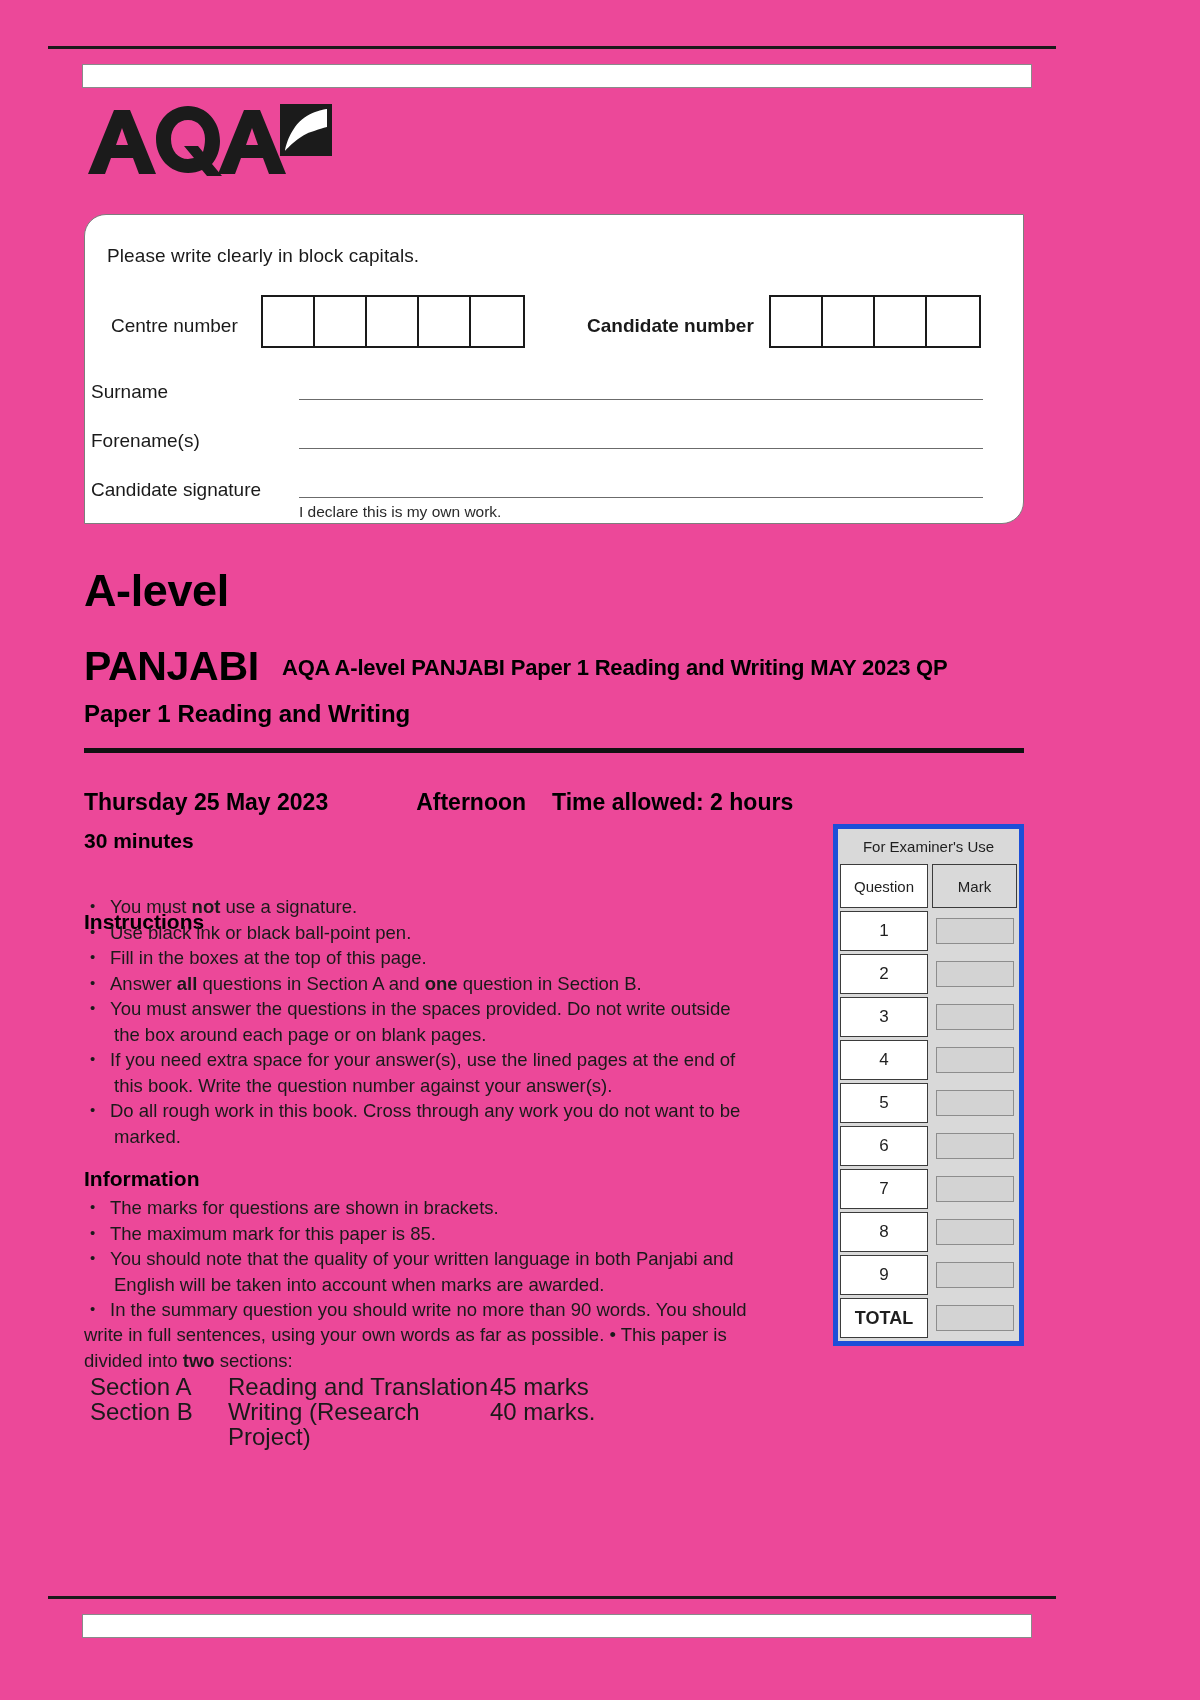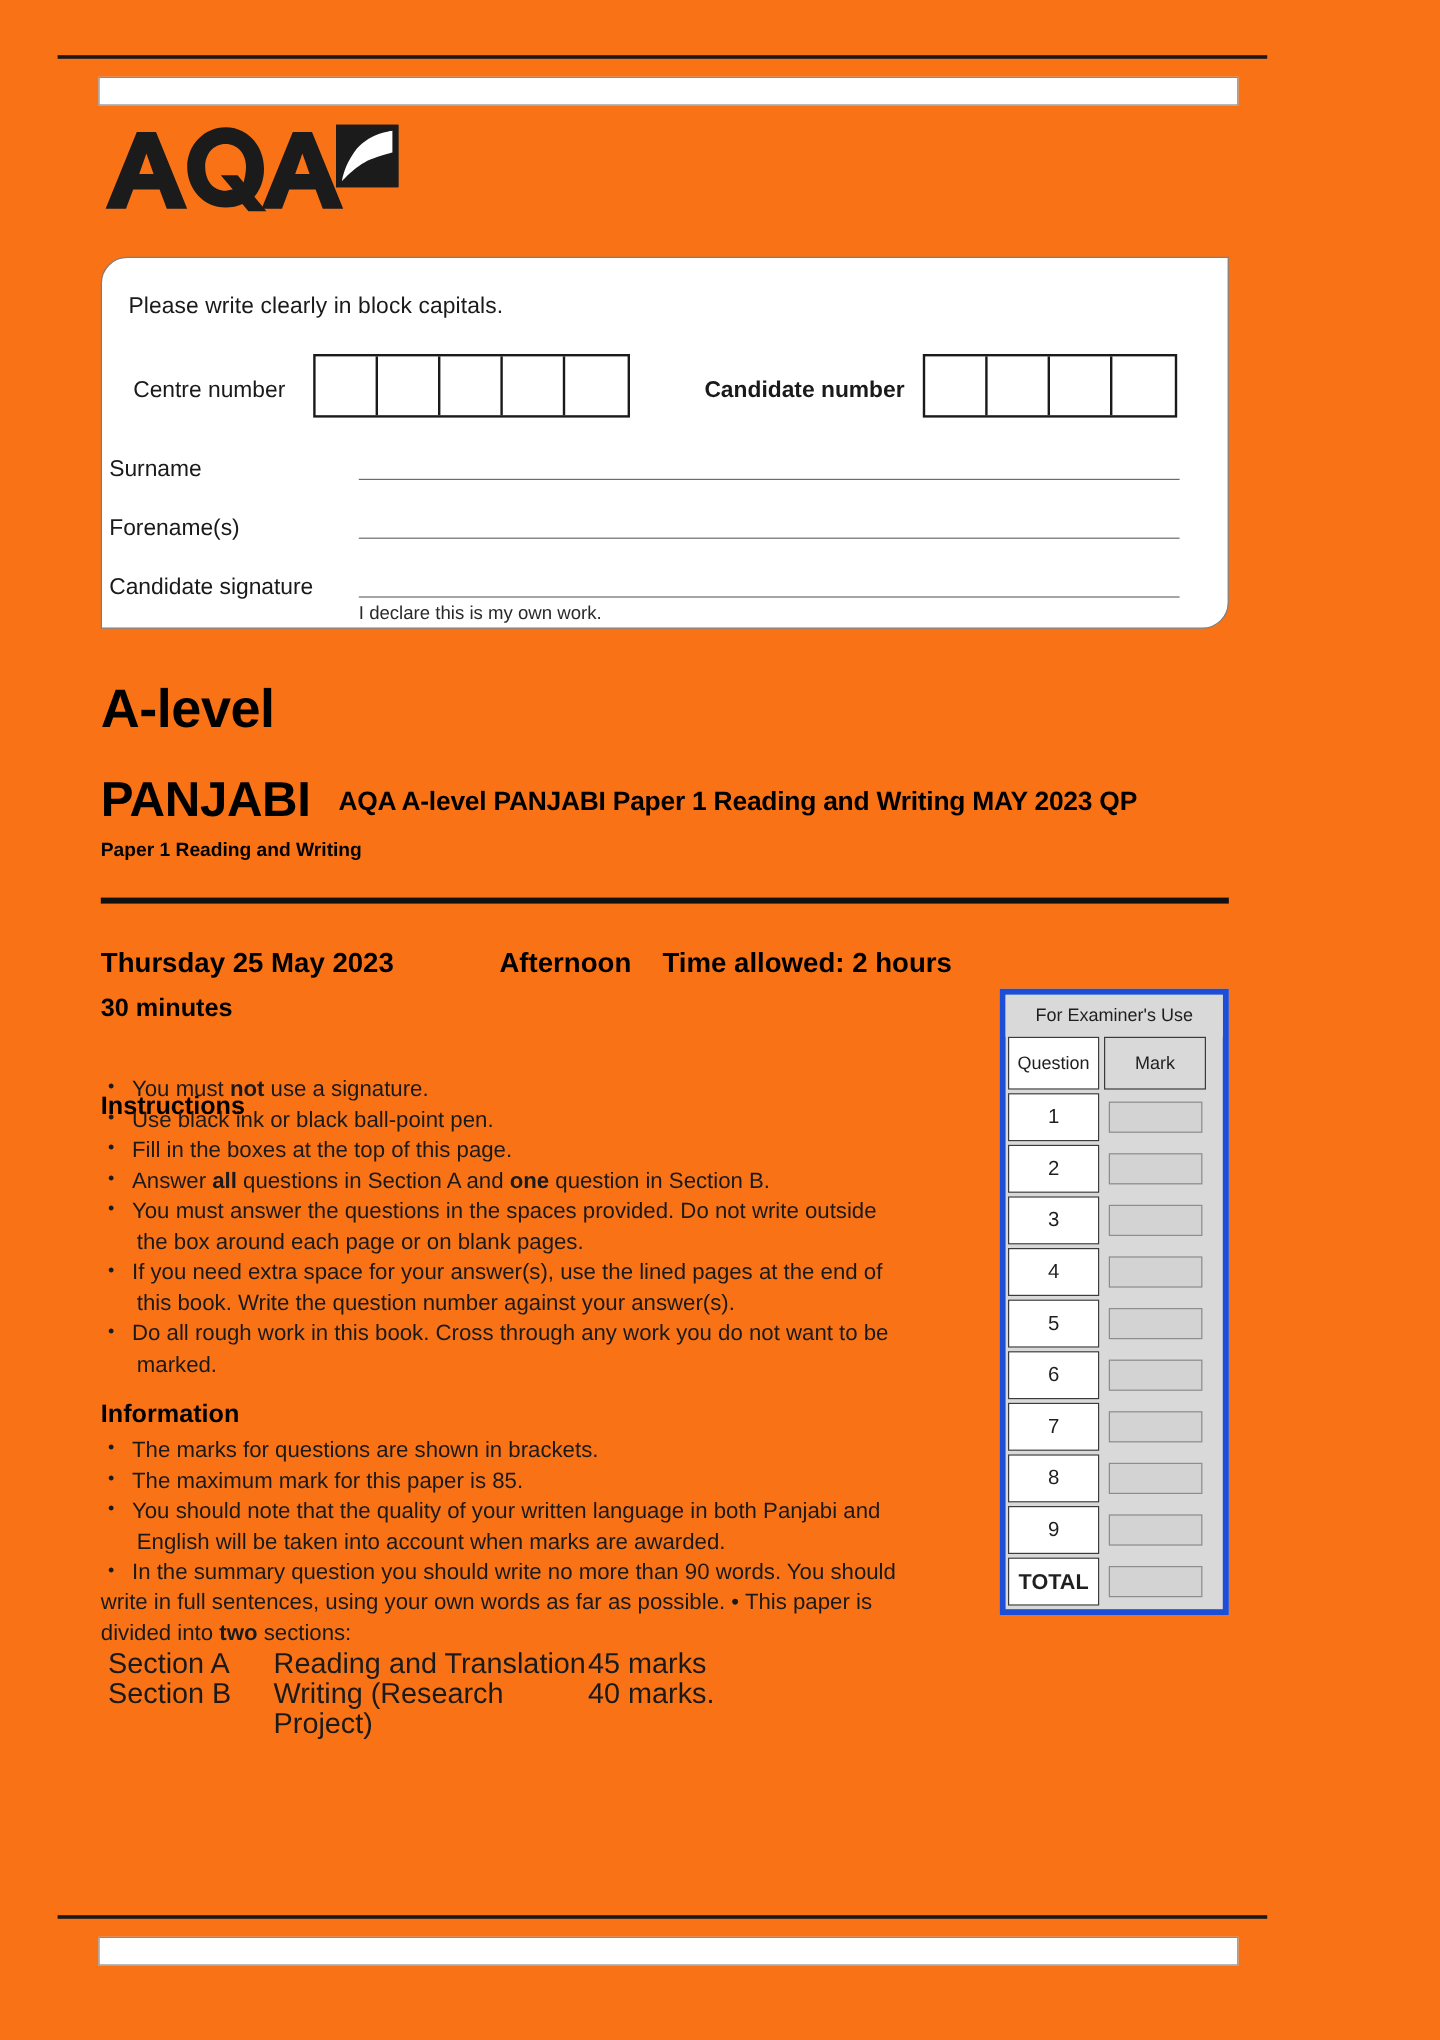--- a/index.html
+++ b/index.html
@@ -15,21 +15,21 @@
     color: #000;
     position: relative;
     overflow: hidden;
   }
 
   .page {
     position: absolute;
     left: 0; top: 0;
     width: 1200px;
     height: 1700px;
-    background: #f97316;
+    background: #ec4899;
   }
 
   
   .rule-top {
     position: absolute;
     left: 48px;
     top: 46px;
     width: 1008px;
     height: 3px;
     background: #1a1a1a;
@@ -151,21 +151,21 @@
     left: 282px;
     top: 655px;
     font-size: 22px;
     font-weight: bold;
     letter-spacing: -.2px;
   }
   .t-paper {
     position: absolute;
     left: 84px;
     top: 700px;
-    font-size: 16px;
+    font-size: 24px;
     font-weight: bold;
   }
   .rule-thick {
     position: absolute;
     left: 84px;
     top: 748px;
     width: 940px;
     height: 5px;
     background: #111;
   }
@@ -256,21 +256,21 @@
     font-size: 15px;
     color: #1f1f1f;
     padding: 9px 0 9px 0;
     background: #d9d9d9;
   }
   .exam-row {
     display: flex;
     padding: 0 2px 3px 2px;
   }
   .exam-cellq {
-    width: 76px;
+    width: 88px;
     height: 40px;
     border: 1px solid #3b3b3b;
     background: #fff;
     box-sizing: border-box;
     display: flex;
     align-items: center;
     justify-content: center;
     font-size: 17px;
     color: #1f1f1f;
     margin-right: 4px;

